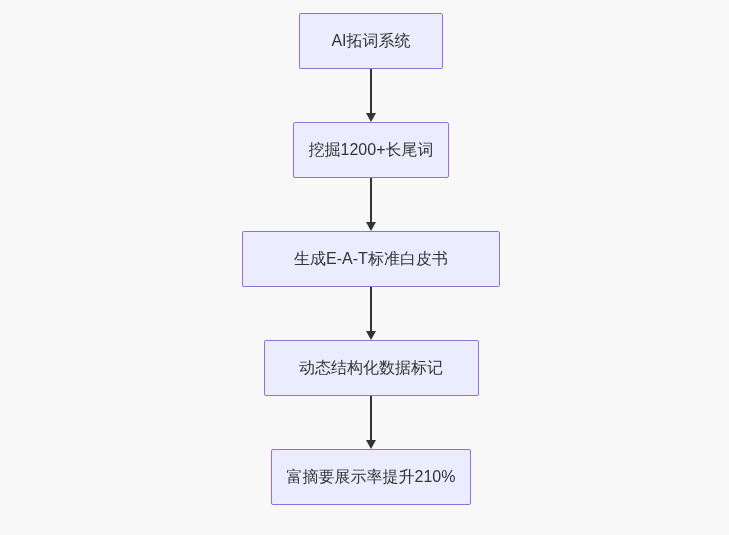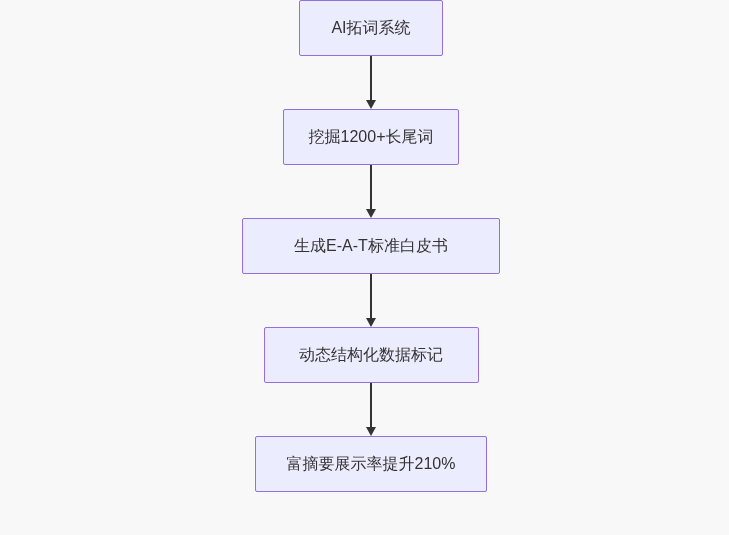--- a/index.html
+++ b/index.html
@@ -14,21 +14,21 @@
     font-family: "Liberation Sans", "DejaVu Sans", sans-serif;
     position: relative;
   }
   .canvas {
     position: absolute;
     inset: 0;
   }
   .flow-column {
     position: absolute;
     left: 371px;
-    top: 0;
+    top: 13px;
     transform: translateX(-50%);
     display: flex;
     flex-direction: column;
     align-items: center;
   }
   .node {
     box-sizing: border-box;
     height: 56px;
     background: #ECECFF;
     border: 1px solid #9370DB;
@@ -73,21 +73,21 @@
 
     <div class="node" style="width:144px">
       <span class="node-label">AI拓词系统</span>
     </div>
 
     <div class="edge">
       <div class="edge-line"></div>
       <div class="edge-arrowhead"></div>
     </div>
 
-    <div class="node" style="width:176px">
+    <div class="node" style="width:156px">
       <span class="node-label">挖掘1200+长尾词</span>
     </div>
 
     <div class="edge">
       <div class="edge-line"></div>
       <div class="edge-arrowhead"></div>
     </div>
 
     <div class="node" style="width:258px">
       <span class="node-label">生成E-A-T标准白皮书</span>
@@ -100,18 +100,18 @@
 
     <div class="node" style="width:215px">
       <span class="node-label">动态结构化数据标记</span>
     </div>
 
     <div class="edge">
       <div class="edge-line"></div>
       <div class="edge-arrowhead"></div>
     </div>
 
-    <div class="node" style="width:232px">
+    <div class="node" style="width:200px">
       <span class="node-label">富摘要展示率提升210%</span>
     </div>
 
   </div>
 </div>
 
 </body></html>

